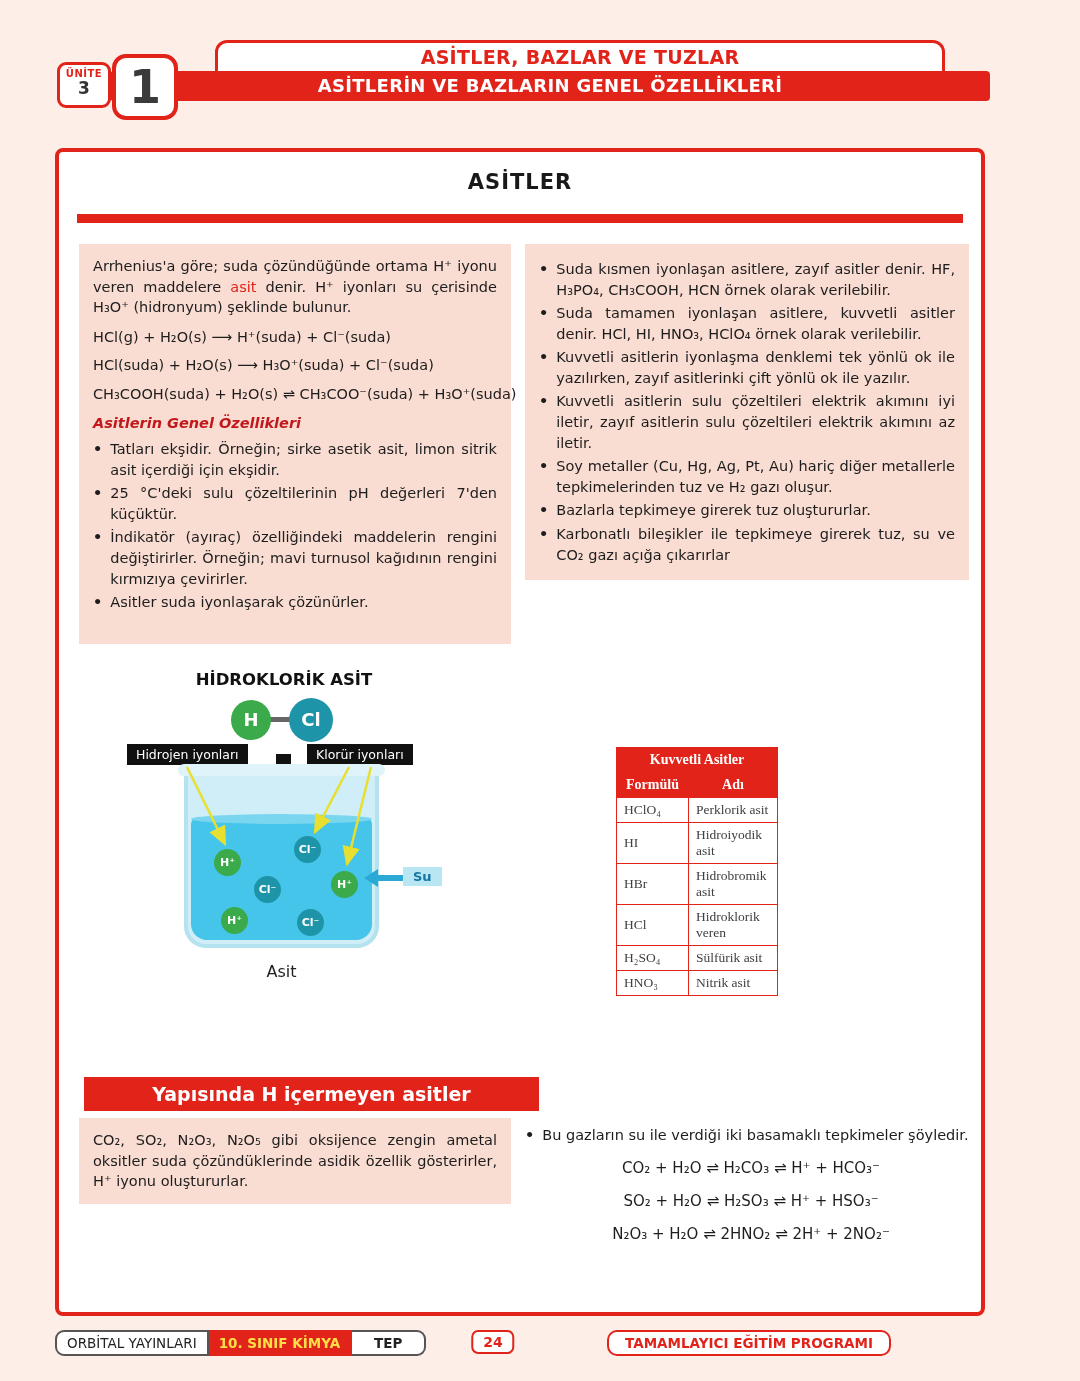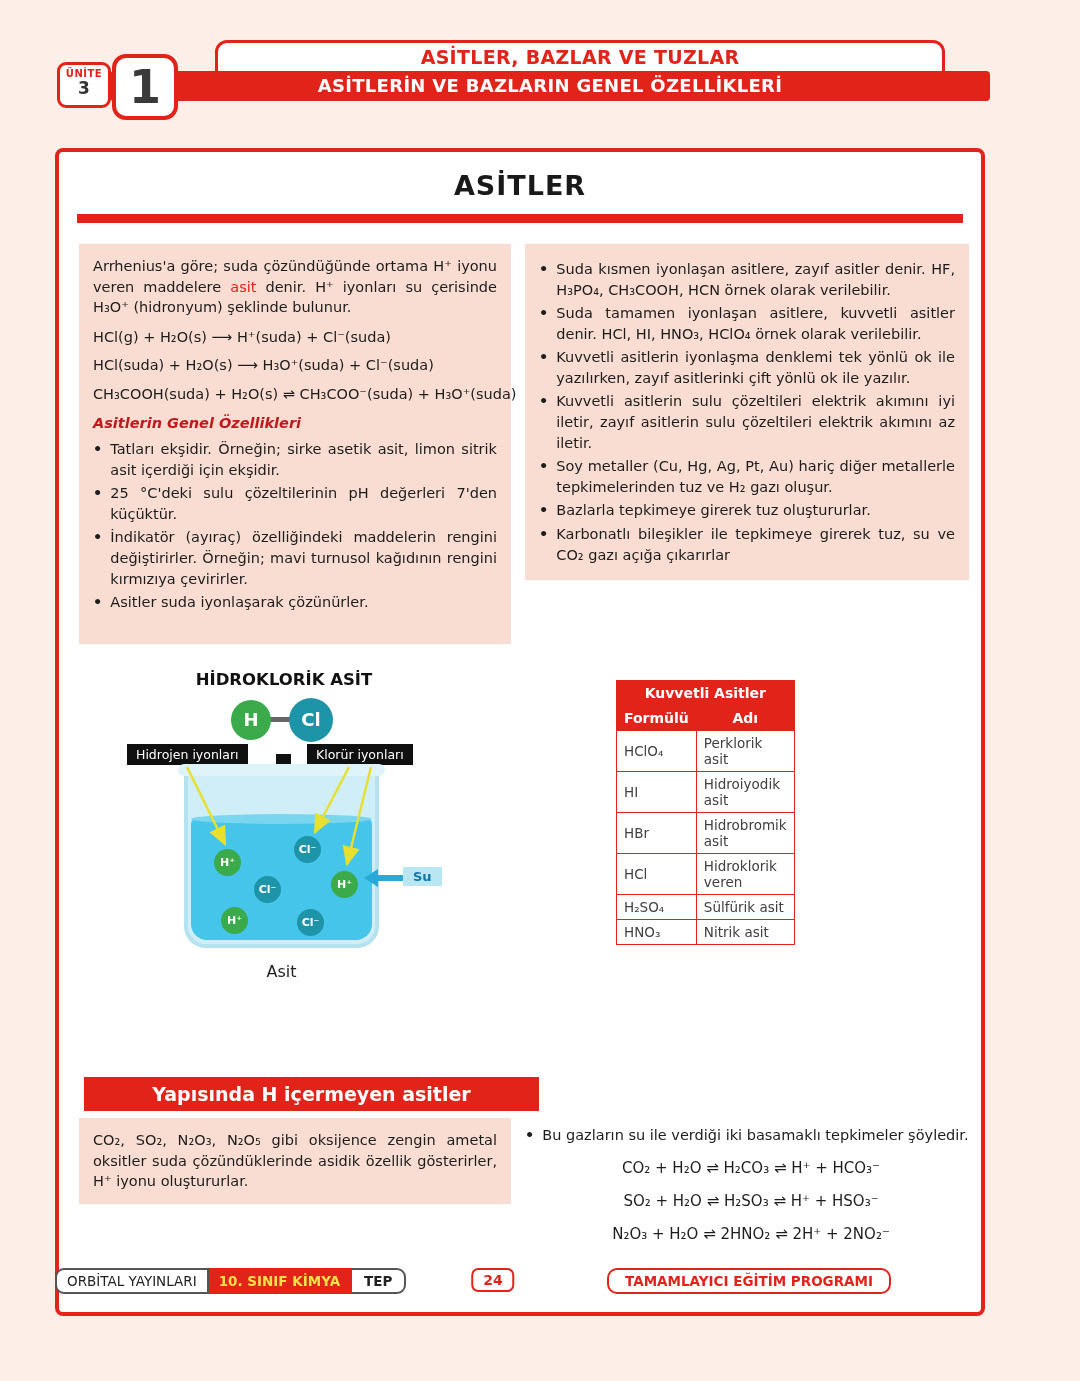--- a/index.html
+++ b/index.html
@@ -20,21 +20,21 @@
               border:3px solid var(--red,#e2231a);border-radius:9px;text-align:center;padding-top:3px;z-index:3;}
   .unit-label{font-size:10px;font-weight:bold;color:var(--red,#e2231a);letter-spacing:.5px;}
   .unit-number{font-size:17px;font-weight:bold;color:#333;line-height:1.1;}
   .big-number{position:absolute;left:112px;top:54px;width:66px;height:66px;background:#fff;
               border:4px solid var(--red,#e2231a);border-radius:14px;font-size:46px;font-weight:bold;
               color:#3a3a3a;text-align:center;line-height:58px;z-index:3;}
 
   
   .frame{position:absolute;left:55px;top:148px;width:930px;height:1168px;background:#fff;
          border:4px solid var(--red,#e2231a);border-radius:8px;}
-  .frame-title{position:absolute;top:18px;left:0;width:100%;text-align:center;font-size:27px;
+  .frame-title{position:absolute;top:18px;left:0;width:100%;text-align:center;font-size:21px;
                font-weight:bold;color:#191919;letter-spacing:1px;}
   .title-rule{position:absolute;left:18px;top:62px;width:886px;height:9px;background:var(--red,#e2231a);}
 
   .pink-box{position:absolute;background:var(--pink,#f9dcd2);padding:12px 14px;font-size:14.5px;
             line-height:1.42;color:#1d1d1d;text-align:justify;}
   .left-box{left:20px;top:92px;width:432px;min-height:400px;}
   .right-box{left:466px;top:92px;width:444px;}
   .hl{color:var(--red,#e2231a);}
   .equations{margin-top:9px;}
   .equation{margin:8px 0;text-align:left;white-space:nowrap;}
@@ -75,42 +75,42 @@
   .i1{left:135px;top:185px;} .i2{left:215px;top:172px;} .i3{left:175px;top:212px;}
   .i4{left:252px;top:207px;} .i5{left:142px;top:243px;} .i6{left:218px;top:245px;}
   .su-chip{position:absolute;left:324px;top:203px;background:#b9e6f3;color:#1576a6;font-weight:bold;
            font-size:13px;padding:2px 10px;}
   .sa-shaft{position:absolute;left:298px;top:211px;width:26px;height:6px;background:#2ba9d6;}
   .sa-head{position:absolute;left:285px;top:205px;width:0;height:0;border-right:14px solid #2ba9d6;
            border-top:9px solid transparent;border-bottom:9px solid transparent;}
   .diag-caption{position:absolute;left:105px;top:298px;width:195px;text-align:center;font-size:16px;color:#222;}
 
   
-  .acid-table{position:absolute;left:557px;top:528px;width:162px;border-collapse:collapse;font-size:13.5px;}
+  .acid-table{position:absolute;left:557px;top:595px;width:162px;border-collapse:collapse;font-size:13.5px;font-family:Liberation Serif, serif;}
   .acid-table th,.acid-table td{border:1px solid var(--red,#e2231a);padding:4px 7px;}
   .t-title{background:var(--red,#e2231a);color:#fff;font-size:14px;text-align:center;}
   .t-head{background:var(--red,#e2231a);color:#fff;font-size:14px;text-align:center;}
   .acid-table td{background:#fff;color:#404040;text-align:left;}
   .acid-table td:first-child{width:72px;}
 
   
   .bottom-banner{position:absolute;left:25px;top:925px;width:455px;height:34px;background:var(--red,#e2231a);
                  color:#fff;font-weight:bold;font-size:19px;text-align:center;line-height:34px;}
   .bottom-box{left:20px;top:966px;width:432px;}
   .bottom-right{position:absolute;left:466px;top:970px;width:452px;font-size:14.5px;color:#1d1d1d;line-height:1.42;}
   .beq{text-align:center;margin:12px 0;font-size:15px;white-space:nowrap;}
 
   
-  .footer{position:absolute;left:0;top:1268px;width:986px;height:34px;}
+  .footer{position:absolute;left:0;top:1330px;width:986px;height:34px;}
   .footer-left{position:absolute;left:55px;top:0;display:flex;align-items:stretch;}
   .f-pub{background:#fff;border:2px solid #555;border-radius:9px 0 0 9px;padding:3px 10px;
          font-size:13.5px;color:#222;}
   .f-course{background:var(--red,#e2231a);color:#fde047;font-weight:bold;border:2px solid var(--red,#e2231a);
             border-left:none;padding:3px 10px;font-size:13.5px;}
-  .f-tep{background:#fff;border:2px solid #555;border-left:none;border-radius:0 9px 9px 0;padding:3px 12px;
+  .f-tep{background:#fff;border:2px solid #555;border-left:none;border-radius:0 9px 9px 0;padding:3px 22px;
          font-weight:bold;font-size:13.5px;color:#222;}
   .footer-page{position:absolute;left:50%;transform:translateX(-50%);border:2px solid var(--red,#e2231a);
                border-radius:7px;padding:2px 10px;color:var(--red,#e2231a);font-weight:bold;font-size:14px;background:#fff;}
   .footer-right{position:absolute;right:95px;top:0;border:2px solid var(--red,#e2231a);border-radius:10px;
                 padding:3px 16px;color:var(--red,#e2231a);font-weight:bold;font-size:13.5px;background:#fff;}
 </style>
 </head>
 <body>
 
 <div class="page">

